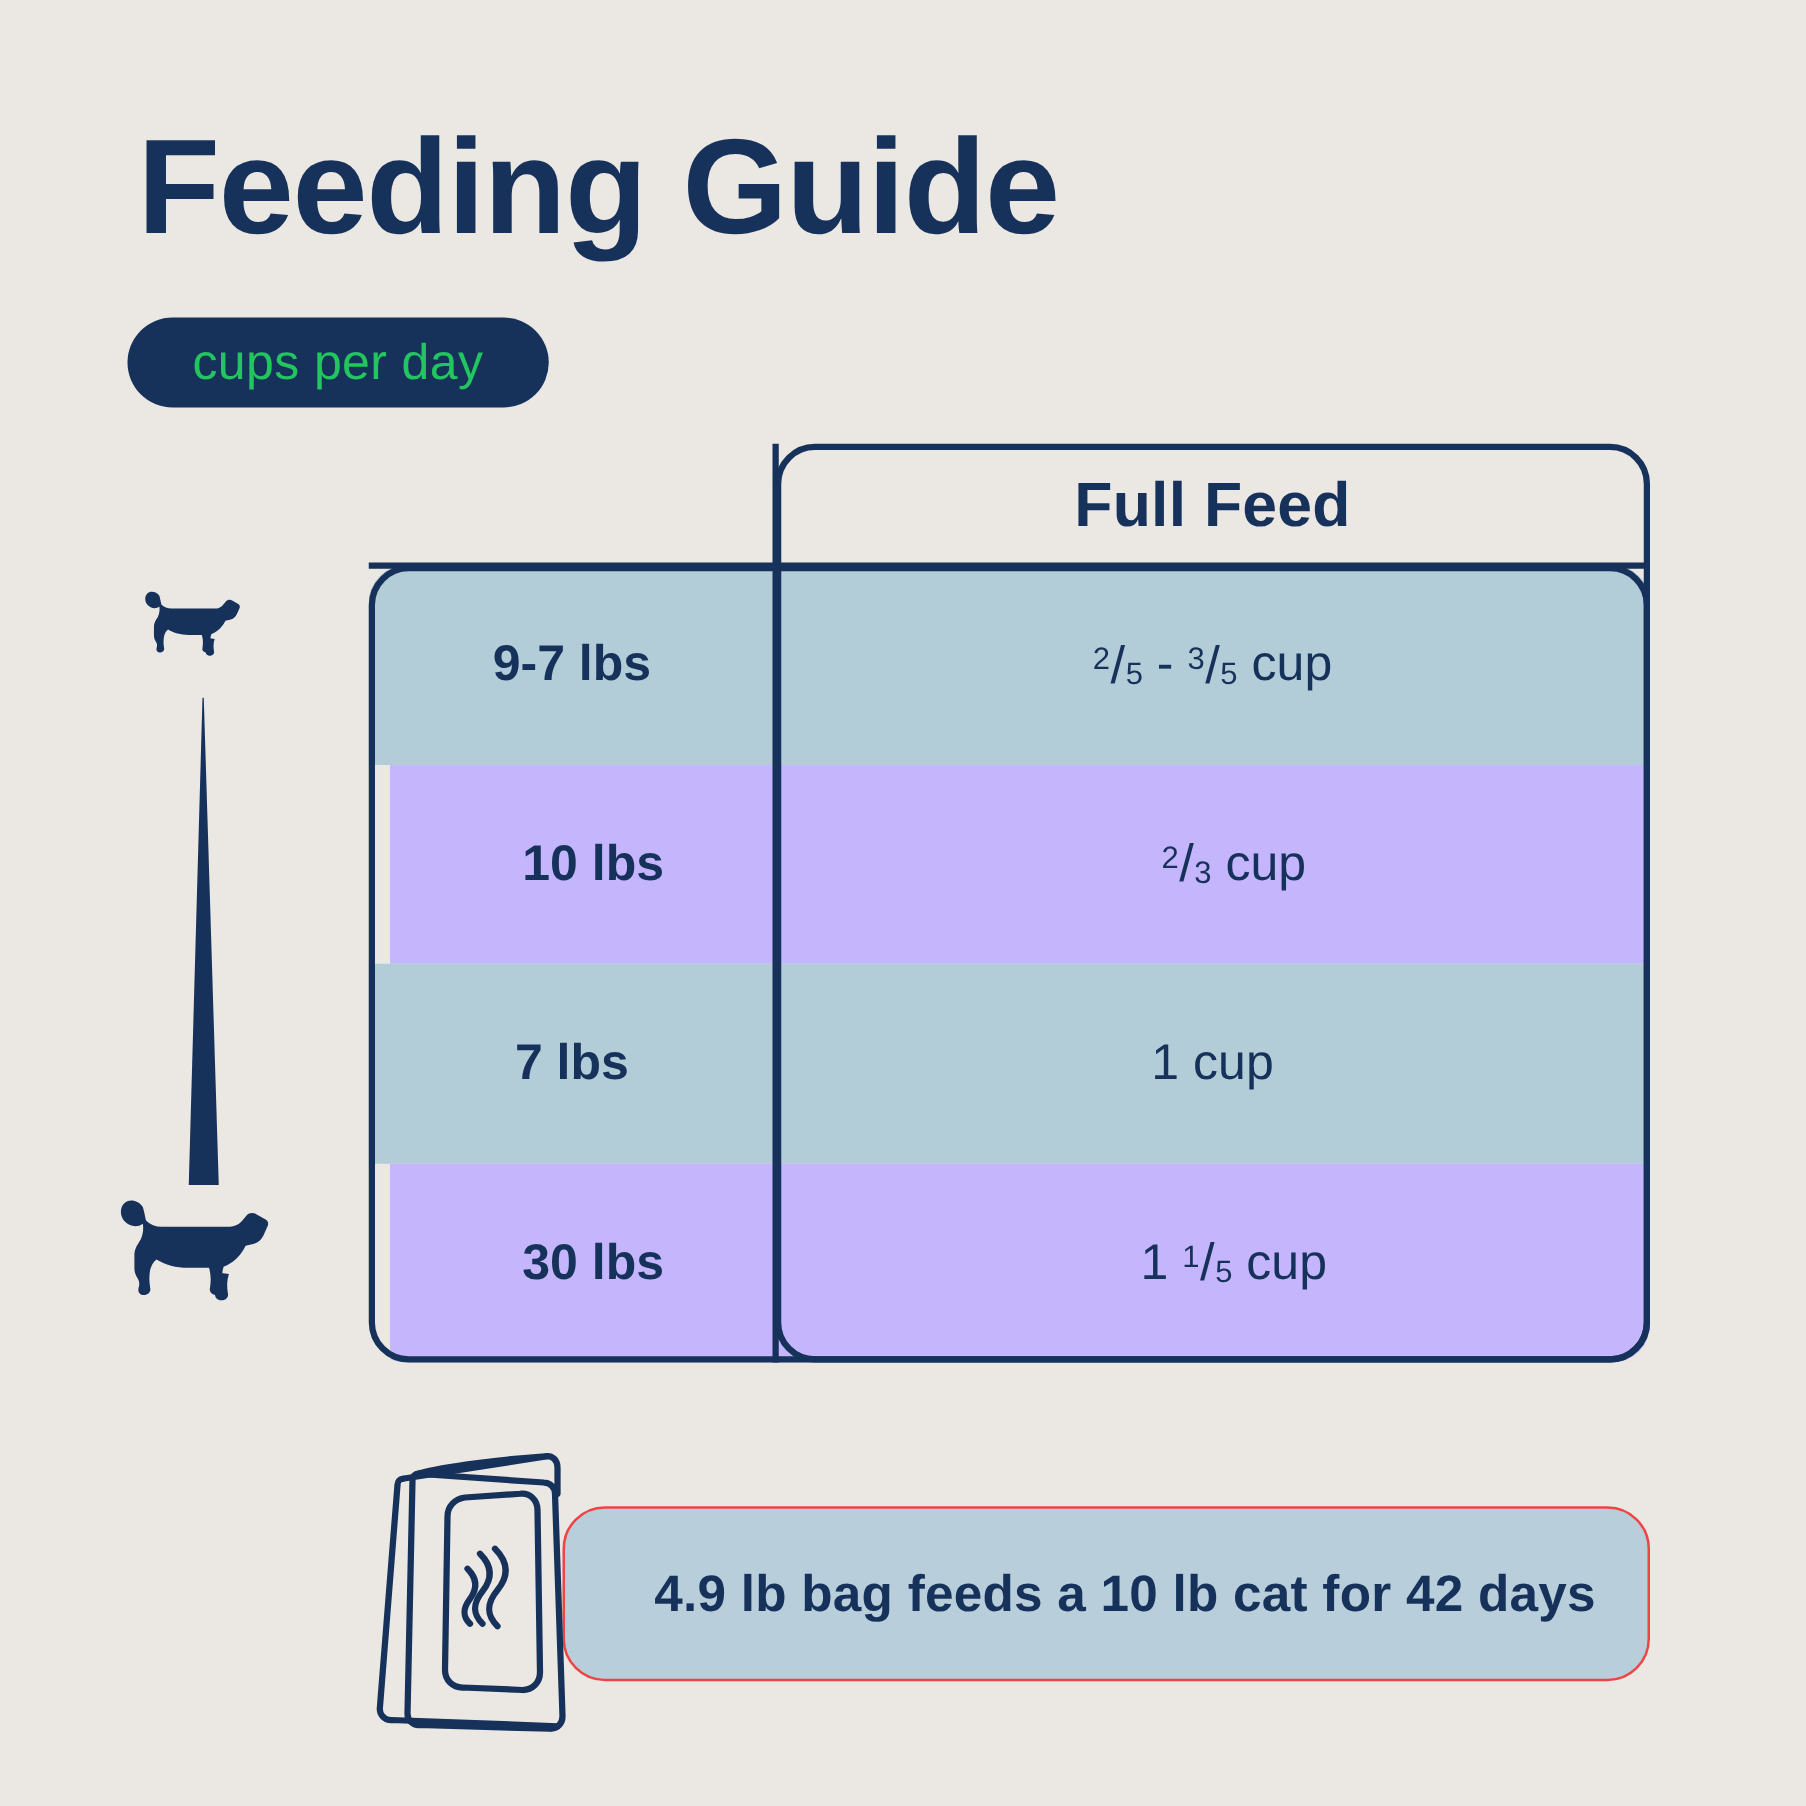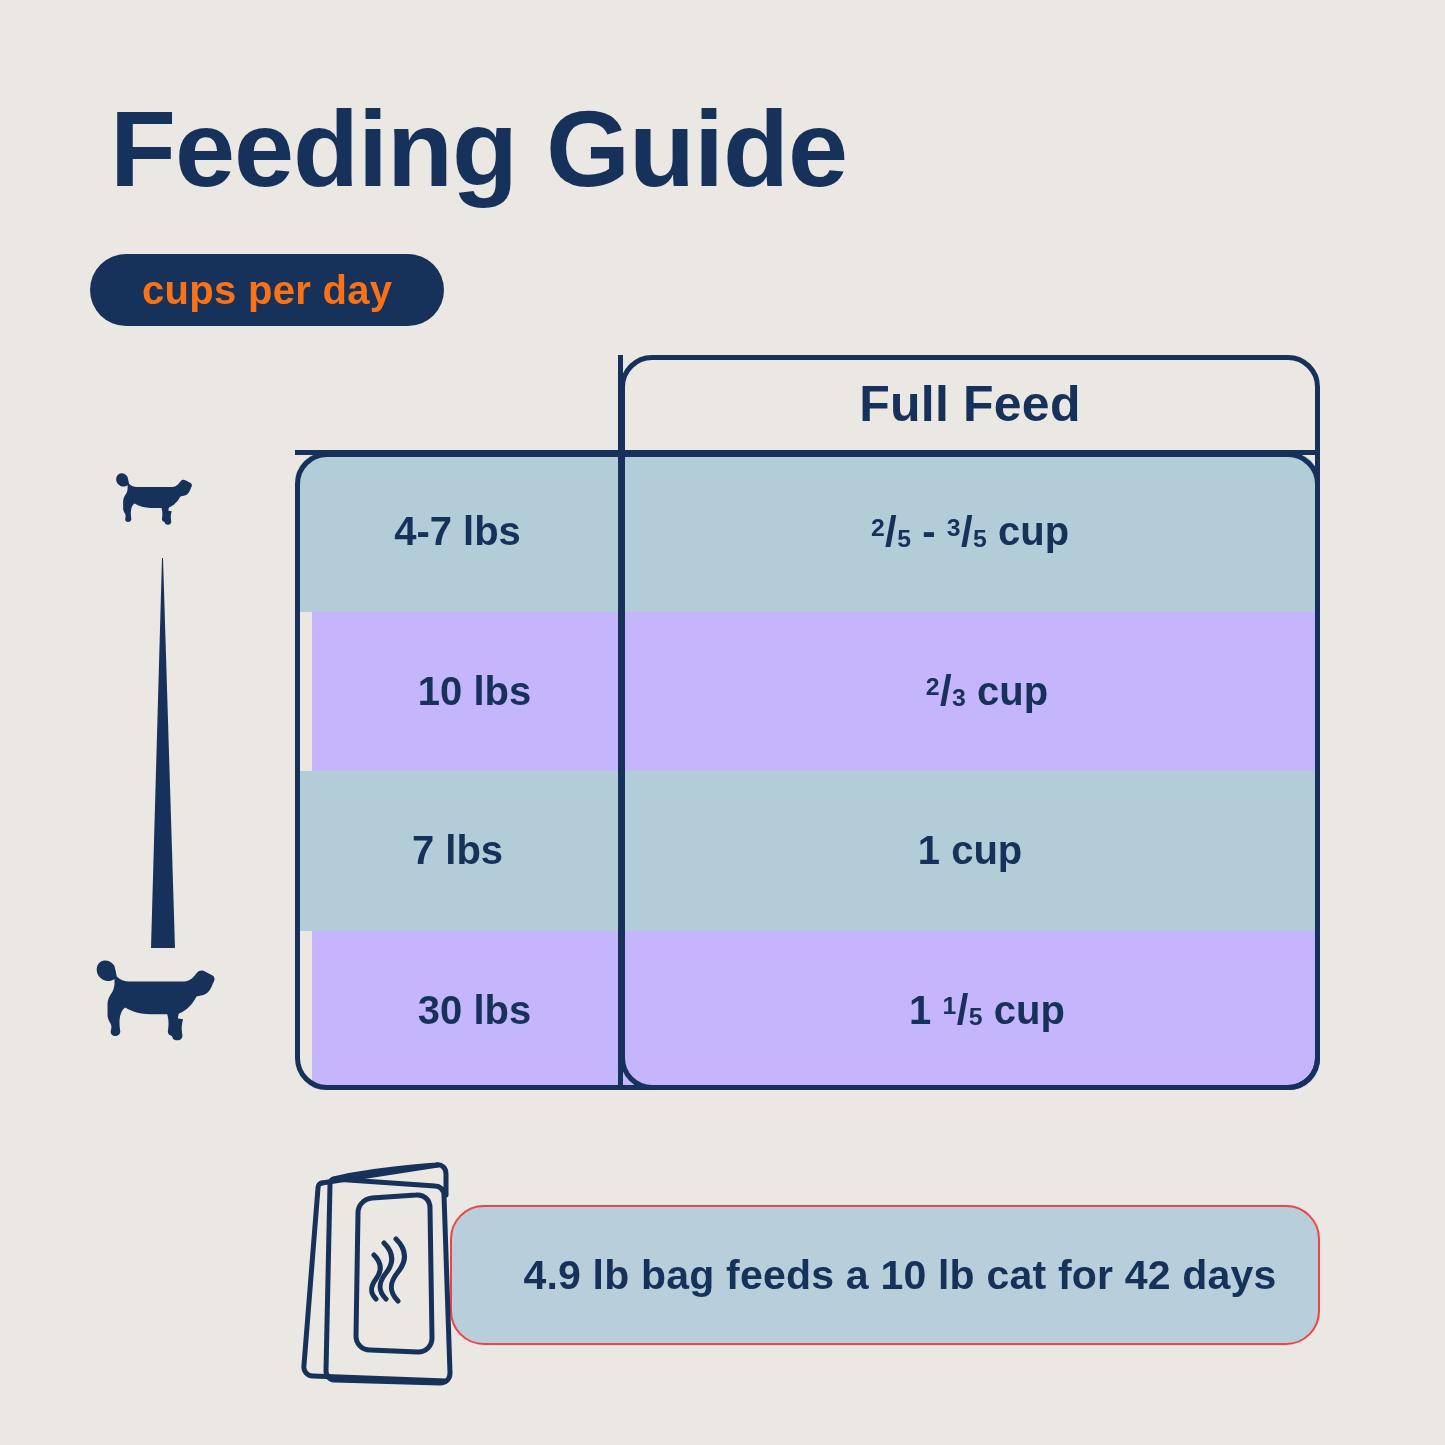--- a/index.html
+++ b/index.html
@@ -33,32 +33,32 @@
     font-weight: bold;
     letter-spacing: -1px;
     color: #16315a;
     line-height: 1.05;
     white-space: nowrap;
   }
 
   
   .badge {
     position: absolute;
-    left: 90px;
+    left: 102px;
     top: 254px;
     height: 72px;
     padding: 0 52px;
     border-radius: 40px;
     background: #16315a;
-    color: #f97316;
+    color: #22c55e;
     display: flex;
     align-items: center;
     justify-content: center;
     font-size: 40px;
-    font-weight: bold;
+    font-weight: normal;
     letter-spacing: 0.3px;
     white-space: nowrap;
   }
 
   
   .scale-col {
     position: absolute;
     left: 80px;
     top: 460px;
     width: 190px;
@@ -176,21 +176,21 @@
     font-weight: bold;
     color: #16315a;
     box-sizing: border-box;
   }
   .cell-amount {
     flex: 1;
     display: flex;
     align-items: center;
     justify-content: center;
     font-size: 40px;
-    font-weight: bold;
+    font-weight: normal;
     color: #16315a;
     box-sizing: border-box;
   }
 
   
   .col-divider {
     position: absolute;
     left: 323px;
     top: 0px;
     width: 5px;
@@ -294,21 +294,21 @@
         <path fill="#16315a" d="M104 78c2 7 2 14 1 20-1 4 2 7 6 7s7-3 6-7c-1-6-1-12 1-18z"></path>
       </svg>
     </div>
   </div>
 
   <div class="table-wrap">
 
     <div class="rows">
 
       <div class="row shaded">
-        <div class="cell-weight">4-7 lbs</div>
+        <div class="cell-weight">9-7 lbs</div>
         <div class="cell-amount">
           <span class="frac"><span class="num">2</span><span class="sl">/</span><span class="den">5</span></span>
             <span class="amt-gap"></span>
             <span>-</span>
             <span class="amt-gap"></span>
             <span class="frac"><span class="num">3</span><span class="sl">/</span><span class="den">5</span></span>
             <span class="amt-gap"></span>
             <span>cup</span>
         </div>
       </div>

